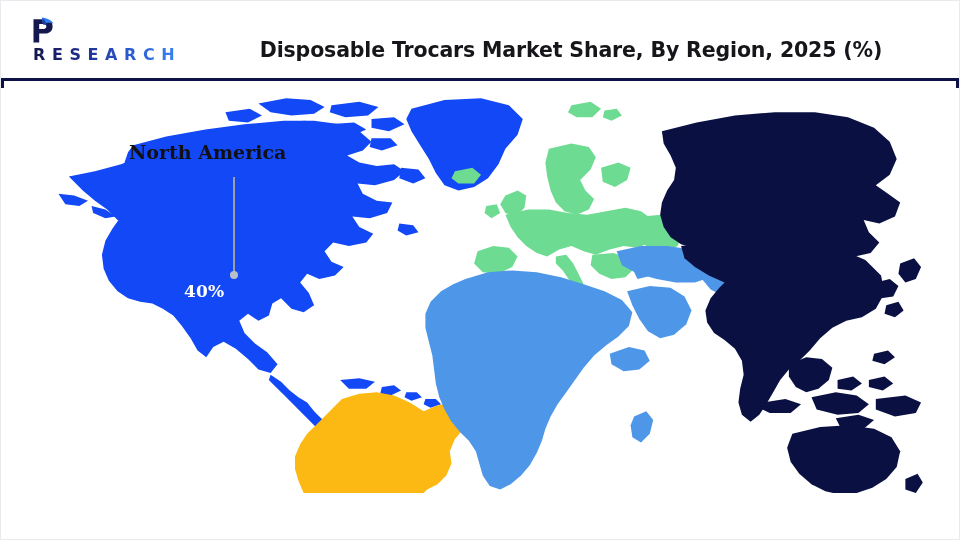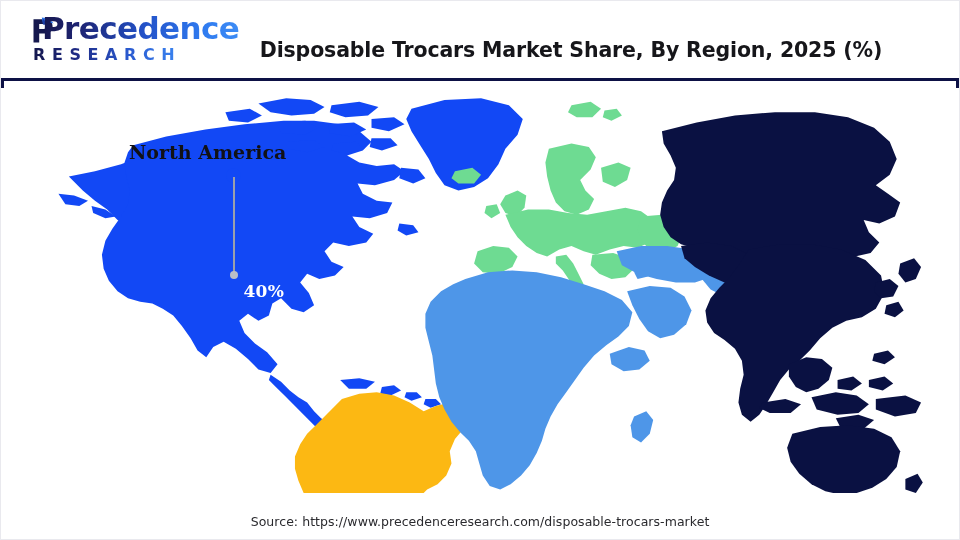--- a/index.html
+++ b/index.html
@@ -44,21 +44,21 @@
   #callout{position:absolute;left:0;top:0;width:826px;height:420px;pointer-events:none;}
   #callout-label{position:absolute;left:128px;top:60px;
       font-family:"DejaVu Serif","Liberation Serif",serif;
       font-size:19px;font-weight:700;color:#111115;white-space:nowrap;}
   #callout-stem{position:absolute;left:232.2px;top:96px;width:1.6px;height:100px;
       background:#9aa0ab;}
   #callout-dot-top{position:absolute;left:225px;top:87px;width:15px;height:15px;
       border-radius:50%;background:#1248f5;}
   #callout-dot-bot{position:absolute;left:228.5px;top:190px;width:8px;height:8px;
       border-radius:50%;background:#b9bec7;}
-  #callout-value{position:absolute;left:183px;top:200px;width:100px;text-align:right;
+  #callout-value{position:absolute;left:183px;top:200px;width:100px;text-align:left;
       font-family:"DejaVu Serif","Liberation Serif",serif;
       font-size:17px;font-weight:700;color:#ffffff;letter-spacing:0.2px;}
 
   
   #footer{position:absolute;left:0;top:505px;width:958px;height:30px;
       display:flex;align-items:center;justify-content:center;}
   #source{font-size:12.5px;color:#2a2a2e;letter-spacing:.05px;
       font-family:"DejaVu Sans","Liberation Sans",sans-serif;}
 </style>
 </head>
@@ -68,21 +68,20 @@
 
   <div id="header">
 
     <div id="logo">
       <svg id="logo-mark" viewBox="0 0 22 26">
         <path d="M1.5 2.2 H12.4 C17.6 2.2 20.6 5.1 20.6 9.4 C20.6 13.8 17.5 16.6 12.2 16.6 H7.2 V25.6 H1.5 Z" fill="#15184e"></path>
         <path d="M7.2 7.0 H11.6 C13.3 7.0 14.3 8.0 14.3 9.4 C14.3 10.9 13.3 11.9 11.6 11.9 H7.2 Z" fill="#ffffff"></path>
         <path d="M9.8 0.4 C15.0 0.9 19.4 3.0 21.6 6.4 C17.8 5.2 14.0 5.6 11.2 7.6 C10.6 5.2 10.3 2.6 9.8 0.4 Z" fill="#2f7bf0"></path>
         <path d="M10.6 1.2 C12.9 3.3 14.2 5.6 14.7 8.0 C13.3 7.4 12.0 7.3 10.9 7.5 C10.9 5.3 10.7 3.2 10.6 1.2 Z" fill="#1b3ea8"></path>
       </svg>
-      <div id="logo-wordmark">Precedence</div>
       <div id="logo-sub">RESEARCH</div>
     </div>
 
     <div id="title">Disposable Trocars Market Share, By Region, 2025 (%)</div>
   </div>
 
   <div id="rule"></div>
   <div class="rule-stub" id="stub-l"></div>
   <div class="rule-stub" id="stub-r"></div>
 
@@ -258,17 +257,14 @@
 
     <div id="callout">
       <div id="callout-label">North America</div>
       <div id="callout-dot-top"></div>
       <div id="callout-stem"></div>
       <div id="callout-dot-bot"></div>
       <div id="callout-value">40%</div>
     </div>
   </div>
 
-  <div id="footer">
-    <span id="source">Source: https://www.precedenceresearch.com/disposable-trocars-market</span>
-  </div>
 
 </div>
 
 </body></html>

